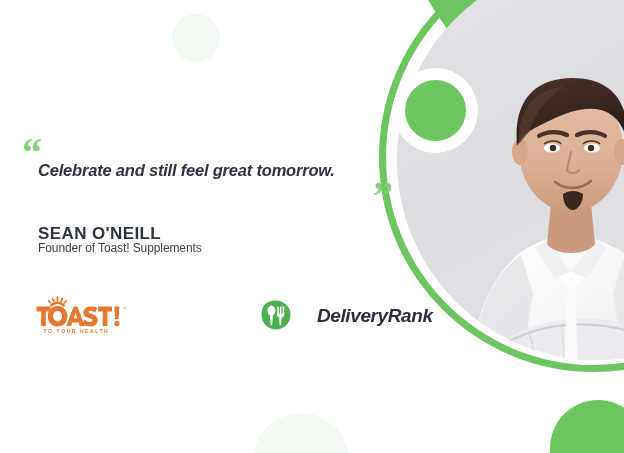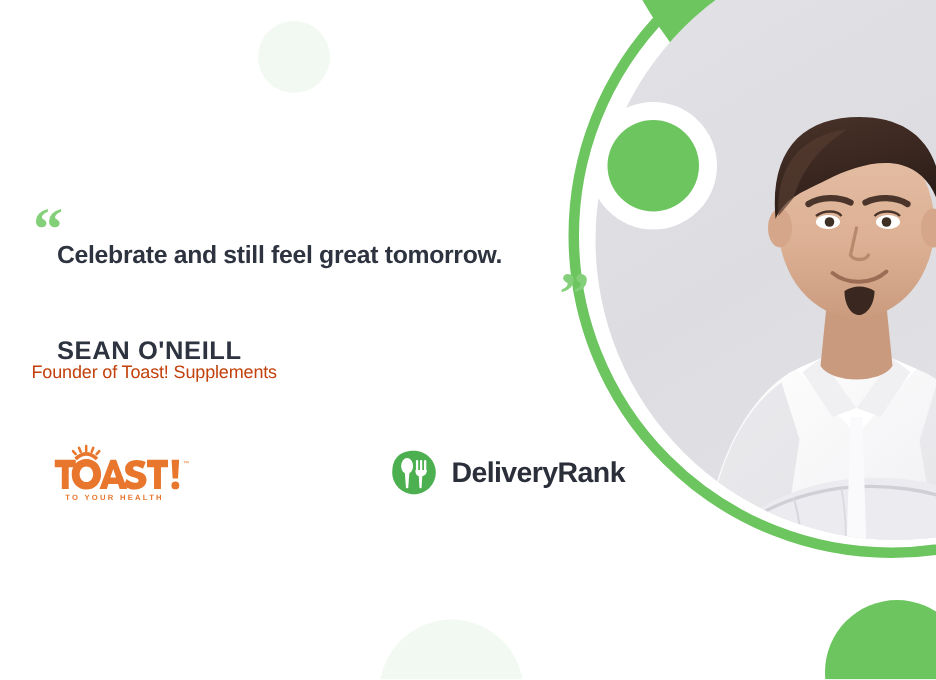--- a/index.html
+++ b/index.html
@@ -166,55 +166,57 @@
   .quote-text {
     position: absolute;
     left: 38px;
     top: 159px;
     width: 330px;
     font-size: 16.5px;
     font-weight: bold;
     color: #2e3340;
     letter-spacing: -0.2px;
     line-height: 1.35;
+    font-style: italic;
   }
   .author-name {
     position: absolute;
     left: 38px;
     top: 224px;
     font-size: 17px;
     font-weight: bold;
     letter-spacing: 0.4px;
     color: #2e3340;
   }
   .author-role {
     position: absolute;
-    left: 21px;
+    left: 38px;
     top: 241px;
     font-size: 12px;
-    color: #c2410c;
+    color: #404040;
     letter-spacing: -0.1px;
   }
 
   
   .logo-toast {
     position: absolute;
     left: 36px;
     top: 296px;
     width: 100px;
     height: 40px;
   }
   .logo-deliveryrank {
     position: absolute;
     left: 259px;
     top: 298px;
     height: 36px;
     display: flex;
     align-items: center;
-    gap: 8px;
+    gap: 24px;
+    font-style: italic;
   }
   .dr-wordmark {
     font-size: 19px;
     font-weight: bold;
     color: #2b2f3a;
     letter-spacing: -0.4px;
     white-space: nowrap;
   }
 </style>
 </head>

